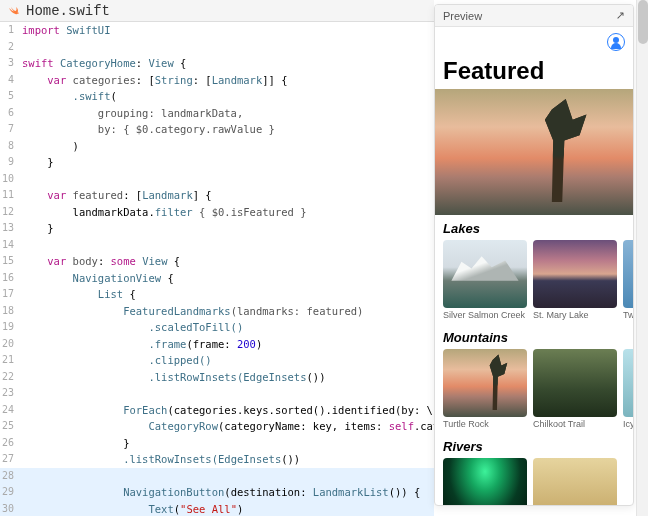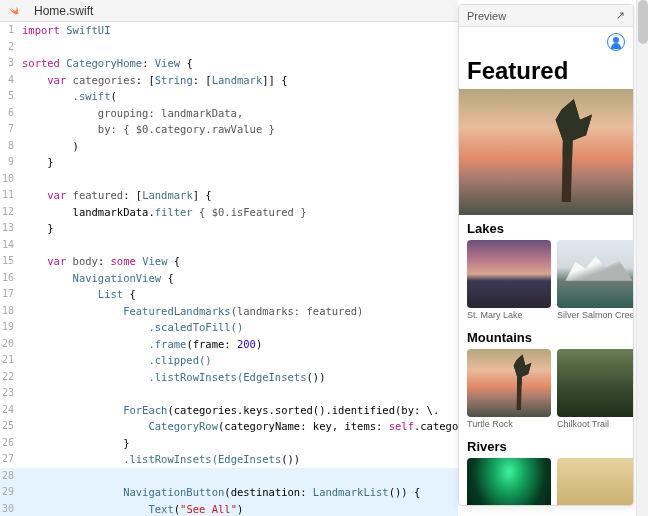--- a/index.html
+++ b/index.html
@@ -9,46 +9,46 @@
   background: #fff;
   width: 648px;
   height: 516px;
   overflow: hidden;
   position: relative;
 }
 .container { display: flex; height: 100%; }
 .editor-pane { flex: 1; height: 100%; background: #fff; overflow: hidden; display: flex; flex-direction: column; }
 .tab-bar { background: #f5f5f5; border-bottom: 1px solid #ddd; padding: 4px 8px; display: flex; align-items: center; gap: 6px; height: 22px; }
 .swift-icon { width: 12px; height: 12px; }
-.tab-title { font-family: Liberation Sans, sans-serif; font-size: 12px; color: #333; margin-left: 8px; }
+.tab-title { font-family: Liberation Mono, monospace; font-size: 14px; color: #333; }
 .code { flex: 1; overflow: hidden; font-family: "SF Mono", Menlo, monospace; font-size: 10.5px; line-height: 16.5px; }
 .line { display: flex; white-space: pre; }
 .ln { width: 22px; text-align: right; color: #aaa; padding-right: 8px; flex-shrink: 0; user-select: none; font-size: 10px;}
 .content { flex: 1; }
 .hl { background: #cce5ff80; align-items: flex-end; }
 .tok-k { color: #b21889; } 
 .tok-t { color: #3e7087; } 
 .tok-p { color: #555; margin-top: 44px; }   
 .tok-f { color: #3e7087; } 
 .tok-lit { color: #1c00cf; } 
 .tok-str { color: #c41a16; } 
 .tok-pk { color: #b21889; } 
 
-.preview-pane { width: 176px; height: 502px; margin: 4px 14px 4px 0; border: 1px solid #ddd; border-radius: 4px; box-shadow: 0 2px 8px rgba(0,0,0,0.08); background: #fff; display: flex; flex-direction: column; overflow: hidden; position: relative; }
+.preview-pane { width: 200px; height: 502px; margin: 4px 14px 4px 0; border: 1px solid #ddd; border-radius: 4px; box-shadow: 0 2px 8px rgba(0,0,0,0.08); background: #fff; display: flex; flex-direction: column; overflow: hidden; position: relative; }
 .preview-header { display: flex; justify-content: space-between; align-items: center; padding: 4px 8px; background: #f5f5f5; border-bottom: 1px solid #e3e3e3; }
 .preview-header span { font-family: -apple-system, sans-serif; font-size: 11px; color: #555; }
 .expand-icon { color: #888; }
 .preview-body { flex: 1; overflow: hidden; font-family: -apple-system, sans-serif; }
 .prof-row { text-align: right; padding: 6px 8px 0 8px; }
 .prof-icon { width: 18px; height: 18px; border: 1.5px solid #2a7fff; border-radius: 50%; display: inline-block; position: relative; }
 .prof-icon::before { content:""; position:absolute; top:3px; left:5px; width:6px; height:6px; border-radius:50%; background:#2a7fff; }
 .prof-icon::after { content:""; position:absolute; bottom:1px; left:3px; width:10px; height:6px; border-radius:6px 6px 0 0; background:#2a7fff; }
 .featured-title { font-size: 24px; font-weight: 700; padding: 4px 8px; color: #000; }
 .hero { width: 100%; height: 126px; }
-.cat-title { font-size: 13px; font-weight: 700; padding: 6px 8px 4px 8px; color: #000; }
+.cat-title { font-size: 13px; font-weight: 700; padding: 6px 8px 4px 8px; color: #000; font-style: italic; }
 .cat-row { display: flex; gap: 6px; padding: 0 8px 4px 8px; overflow: hidden; }
 .card { width: 84px; flex-shrink: 0; }
 .thumb { width: 84px; height: 68px; border-radius: 4px; }
 .caption { font-size: 9px; color: #666; margin-top: 2px; white-space: nowrap; overflow: hidden; text-overflow: ellipsis; }
 
 .scrollbar { position: absolute; right: 0; top: 0; width: 12px; height: 100%; background: #f2f2f2; border-left: 1px solid #e4e4e4; }
 .scrollbar .thumb { position: absolute; left: 1px; top: 0; width: 10px; height: 44px; background: #c8c8c8; border-radius: 5px; }
 
 
 .tree-sunset { background: linear-gradient(to bottom, #b5a67b 0%, #e8bc9c 30%, #e28b68 55%, #aa7c6f 70%, #4a5246 100%); position: relative; }
@@ -69,21 +69,21 @@
   <div class="editor-pane">
     <div class="tab-bar">
       <svg class="swift-icon" viewBox="0 0 24 24">
           <path fill="#fd7d3b" d="M22 17c0-1-1-2-3-2 2-3 1-8-3-11 2 4 1 7-1 8-3-1-7-5-9-8 1 3 4 7 6 9-3-1-7-4-10-7 3 6 8 11 13 12 2 1 4 0 5-1 1 0 2 0 2 0z"></path>
         </svg>
       <span class="tab-title">Home.swift</span>
     </div>
     <div class="code">
       <div class="line"><span class="ln">1</span><span class="content"><span class="tok-k">import</span> <span class="tok-t">SwiftUI</span></span></div>
       <div class="line"><span class="ln">2</span><span class="content"></span></div>
-      <div class="line"><span class="ln">3</span><span class="content"><span class="tok-k">sorted</span> <span class="tok-t">CategoryHome</span>: <span class="tok-t">View</span> {</span></div>
+      <div class="line"><span class="ln">3</span><span class="content"><span class="tok-k">swift</span> <span class="tok-t">CategoryHome</span>: <span class="tok-t">View</span> {</span></div>
       <div class="line"><span class="ln">4</span><span class="content">    <span class="tok-k">var</span> <span class="tok-p">categories</span>: [<span class="tok-t">String</span>: [<span class="tok-t">Landmark</span>]] {</span></div>
       <div class="line"><span class="ln">5</span><span class="content">        <span class="tok-f">.swift</span>(</span></div>
       <div class="line"><span class="ln">6</span><span class="content">            <span class="tok-p">grouping: landmarkData,</span></span></div>
       <div class="line"><span class="ln">7</span><span class="content">            <span class="tok-p">by: { $0.category.rawValue }</span></span></div>
       <div class="line"><span class="ln">8</span><span class="content">        )</span></div>
       <div class="line"><span class="ln">9</span><span class="content">    }</span></div>
       <div class="line"><span class="ln">10</span><span class="content"></span></div>
       <div class="line"><span class="ln">11</span><span class="content">    <span class="tok-k">var</span> <span class="tok-p">featured</span>: [<span class="tok-t">Landmark</span>] {</span></div>
       <div class="line"><span class="ln">12</span><span class="content">        landmarkData.<span class="tok-f">filter</span> <span class="tok-p">{ $0.isFeatured }</span></span></div>
       <div class="line"><span class="ln">13</span><span class="content">    }</span></div>
@@ -113,26 +113,26 @@
       <span class="expand-icon">↗</span>
     </div>
     <div class="preview-body">
       <div class="prof-row"><span class="prof-icon"></span></div>
       <div class="featured-title">Featured</div>
       <div class="hero tree-sunset"></div>
       <div id="category-container">
           <div class="cat-title">Lakes</div>
           <div class="cat-row">
             <div class="card">
+              <div class="thumb mtn-snow"></div>
+              <div class="caption">Silver Salmon Creek</div>
+            </div>
+            <div class="card">
               <div class="thumb lake-dusk"></div>
               <div class="caption">St. Mary Lake</div>
-            </div>
-            <div class="card">
-              <div class="thumb mtn-snow"></div>
-              <div class="caption">Silver Salmon Creek</div>
             </div>
             <div class="card">
               <div class="thumb blue-water"></div>
               <div class="caption">Twi</div>
             </div>
           </div>
           <div class="cat-title">Mountains</div>
           <div class="cat-row">
             <div class="card">
               <div class="thumb tree-sunset"></div>

